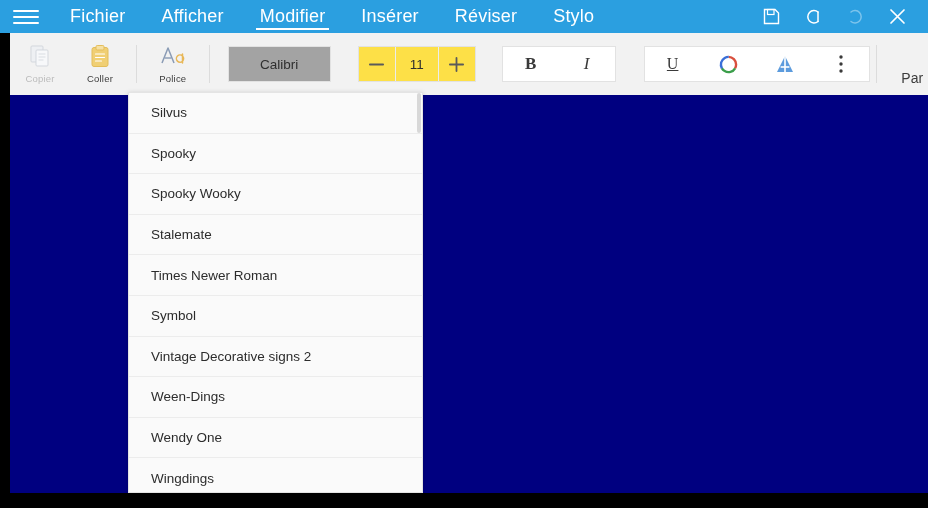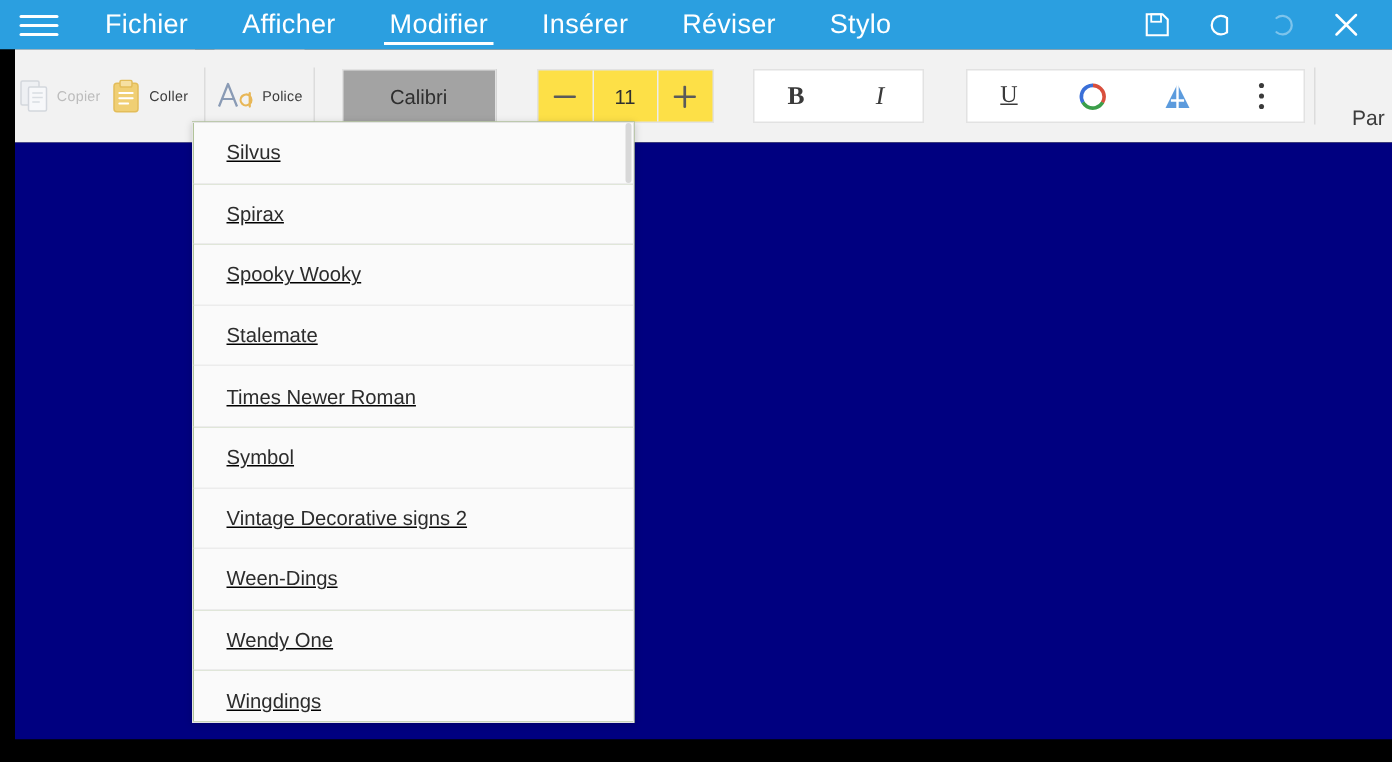--- a/index.html
+++ b/index.html
@@ -110,21 +110,21 @@
   }
 
   .rb-group {
     display: flex;
     align-items: stretch;
   }
 
   .rb-bigbtn {
     width: 60px;
     display: flex;
-    flex-direction: row;
+    flex-direction: column;
     align-items: center;
     justify-content: center;
     gap: 5px;
     cursor: pointer;
     background: #f2f2f2;
   }
   .rb-bigbtn .lbl {
     font-size: 9.5px;
     color: #3c3c3c;
     letter-spacing: 0.2px;
@@ -241,28 +241,27 @@
     left: 10px; top: 95px;
     width: 918px;
     height: 398px;
     background: #000080;
   }
 
   
   .dropdown {
     position: absolute;
     left: 128px;
-    top: 81px;
+    top: 92px;
     width: 295px;
     height: 401px;
-    background: #4d7c0f;
+    background: #86efac;
     border: 1px solid #e4e4e4;
     box-shadow: 0 1px 5px rgba(0,0,0,0.18);
     overflow: hidden;
-    text-decoration: underline;
   }
   .dd-list {
     position: relative;
     width: 100%;
     height: 100%;
   }
   .dd-item {
     height: 40.6px;
     display: flex;
     align-items: center;
@@ -474,21 +473,21 @@
   </div>
 
   <div class="canvas"></div>
 
   <div class="dropdown">
     <div class="dd-list">
       <div class="dd-item">
         <span>Silvus</span>
       </div>
       <div class="dd-item">
-        <span>Spirax</span>
+        <span>Spooky</span>
       </div>
       <div class="dd-item">
         <span>Spooky Wooky</span>
       </div>
       <div class="dd-item">
         <span>Stalemate</span>
       </div>
       <div class="dd-item">
         <span>Times Newer Roman</span>
       </div>

